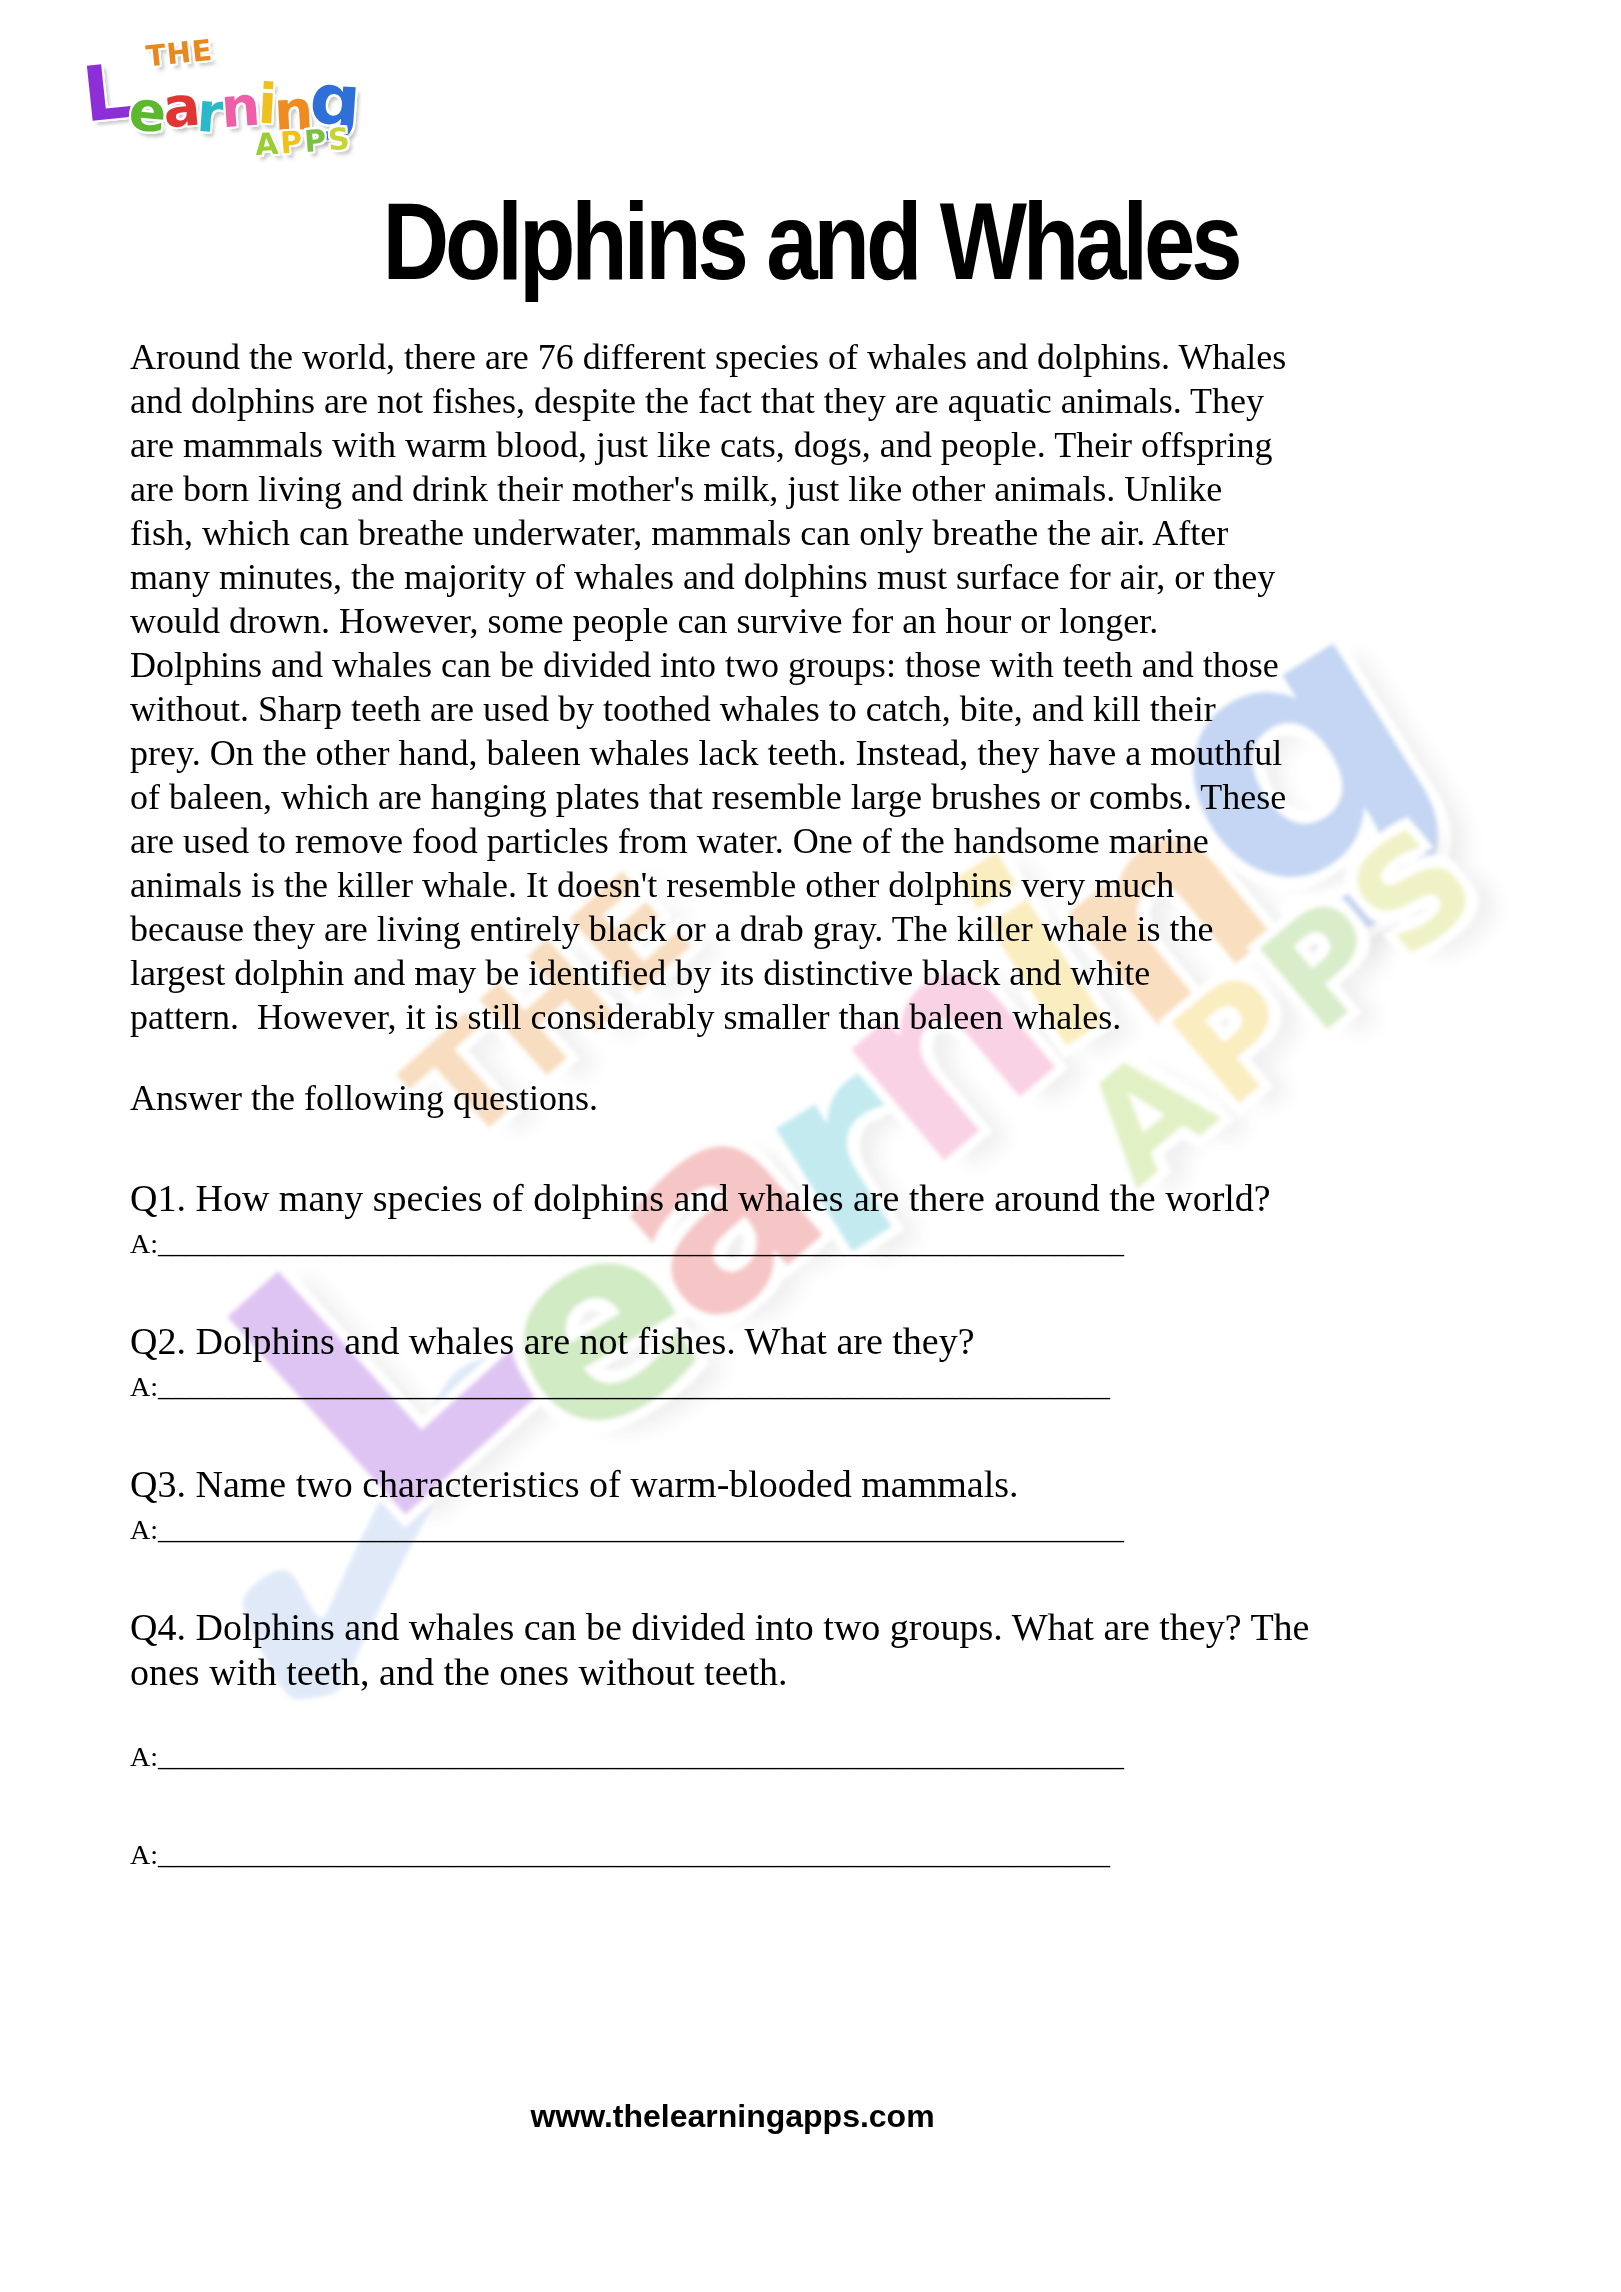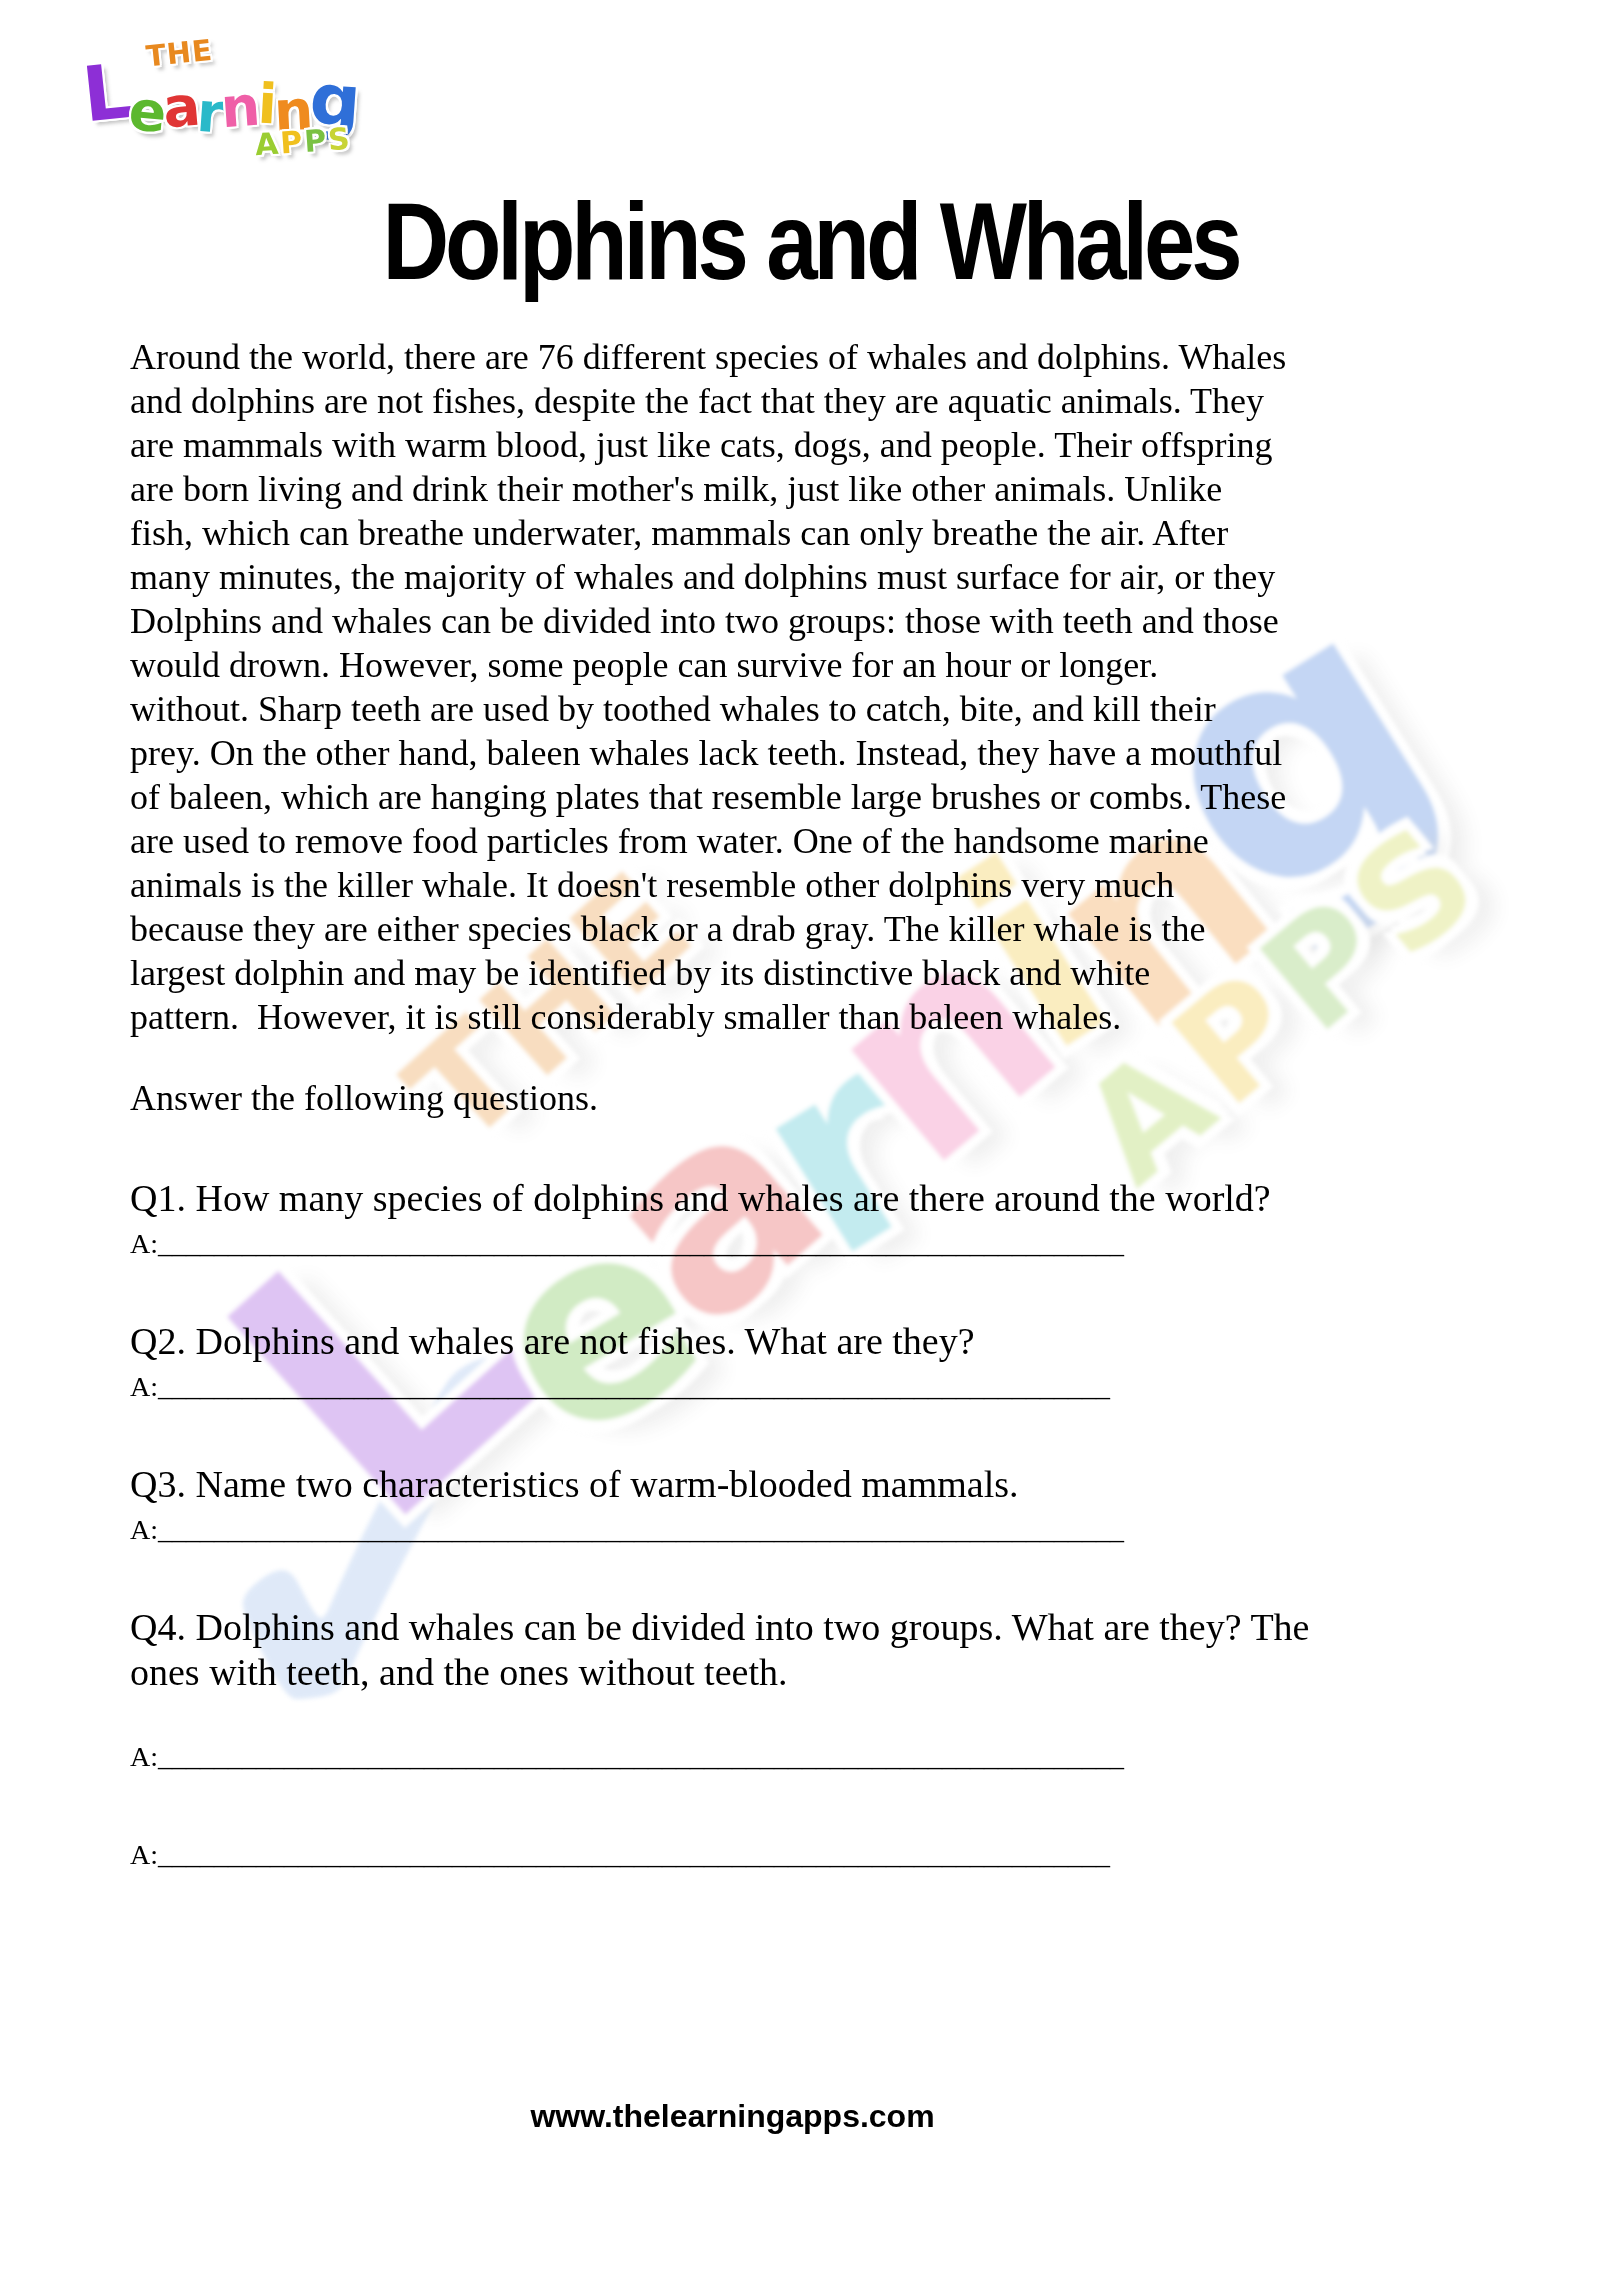--- a/index.html
+++ b/index.html
@@ -112,28 +112,28 @@
 
   <h1 class="title">Dolphins and Whales</h1>
 
   <div class="passage" id="passage">
       <div class="passage-line">Around the world, there are 76 different species of whales and dolphins. Whales</div>
       <div class="passage-line">and dolphins are not fishes, despite the fact that they are aquatic animals. They</div>
       <div class="passage-line">are mammals with warm blood, just like cats, dogs, and people. Their offspring</div>
       <div class="passage-line">are born living and drink their mother's milk, just like other animals. Unlike</div>
       <div class="passage-line">fish, which can breathe underwater, mammals can only breathe the air. After</div>
       <div class="passage-line">many minutes, the majority of whales and dolphins must surface for air, or they</div>
+      <div class="passage-line">would drown. However, some people can survive for an hour or longer.</div>
       <div class="passage-line">Dolphins and whales can be divided into two groups: those with teeth and those</div>
-      <div class="passage-line">would drown. However, some people can survive for an hour or longer.</div>
       <div class="passage-line">without. Sharp teeth are used by toothed whales to catch, bite, and kill their</div>
       <div class="passage-line">prey. On the other hand, baleen whales lack teeth. Instead, they have a mouthful</div>
       <div class="passage-line">of baleen, which are hanging plates that resemble large brushes or combs. These</div>
       <div class="passage-line">are used to remove food particles from water. One of the handsome marine</div>
       <div class="passage-line">animals is the killer whale. It doesn't resemble other dolphins very much</div>
-      <div class="passage-line">because they are either species black or a drab gray. The killer whale is the</div>
+      <div class="passage-line">because they are living entirely black or a drab gray. The killer whale is the</div>
       <div class="passage-line">largest dolphin and may be identified by its distinctive black and white</div>
       <div class="passage-line">pattern.  However, it is still considerably smaller than baleen whales.</div>
     </div>
 
   <div class="answer-prompt">Answer the following questions.</div>
 
   <div class="questions" id="questions">
       <div class="question-block">
         <div class="q-line">Q1. How many species of dolphins and whales are there around the world?</div>
         <div class="answer-line"><span>A:</span><span>_____________________________________________________________________</span></div>

